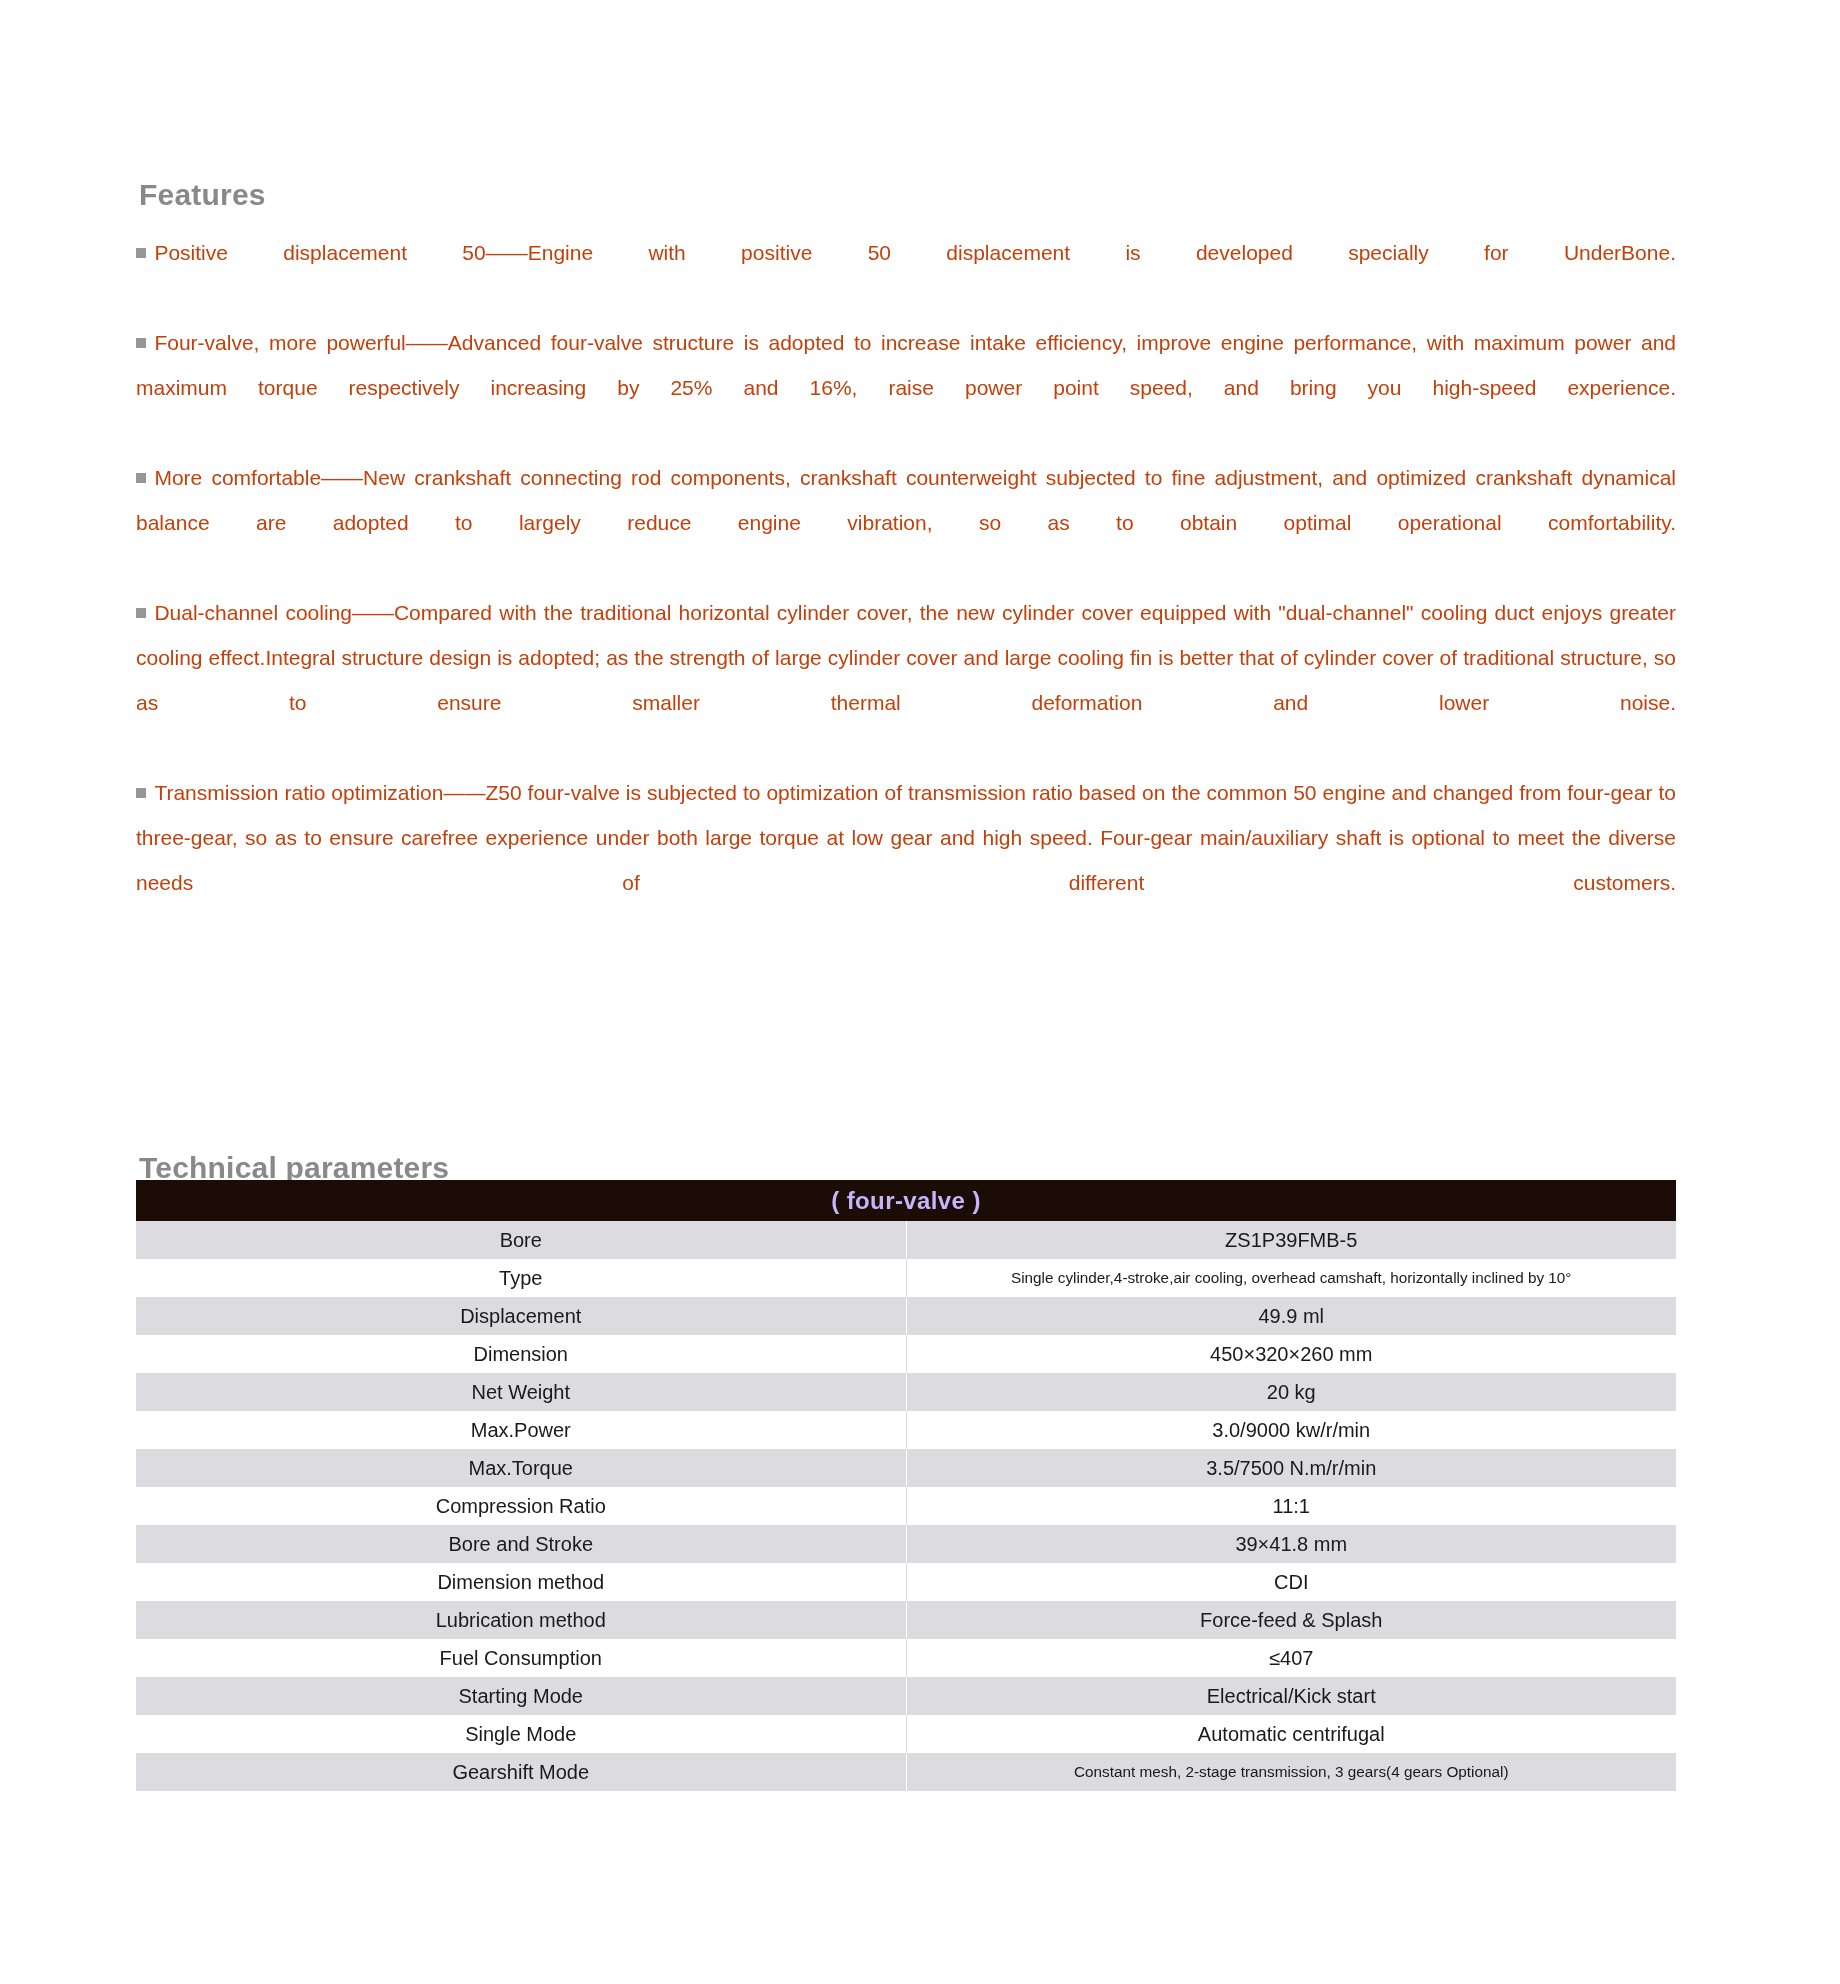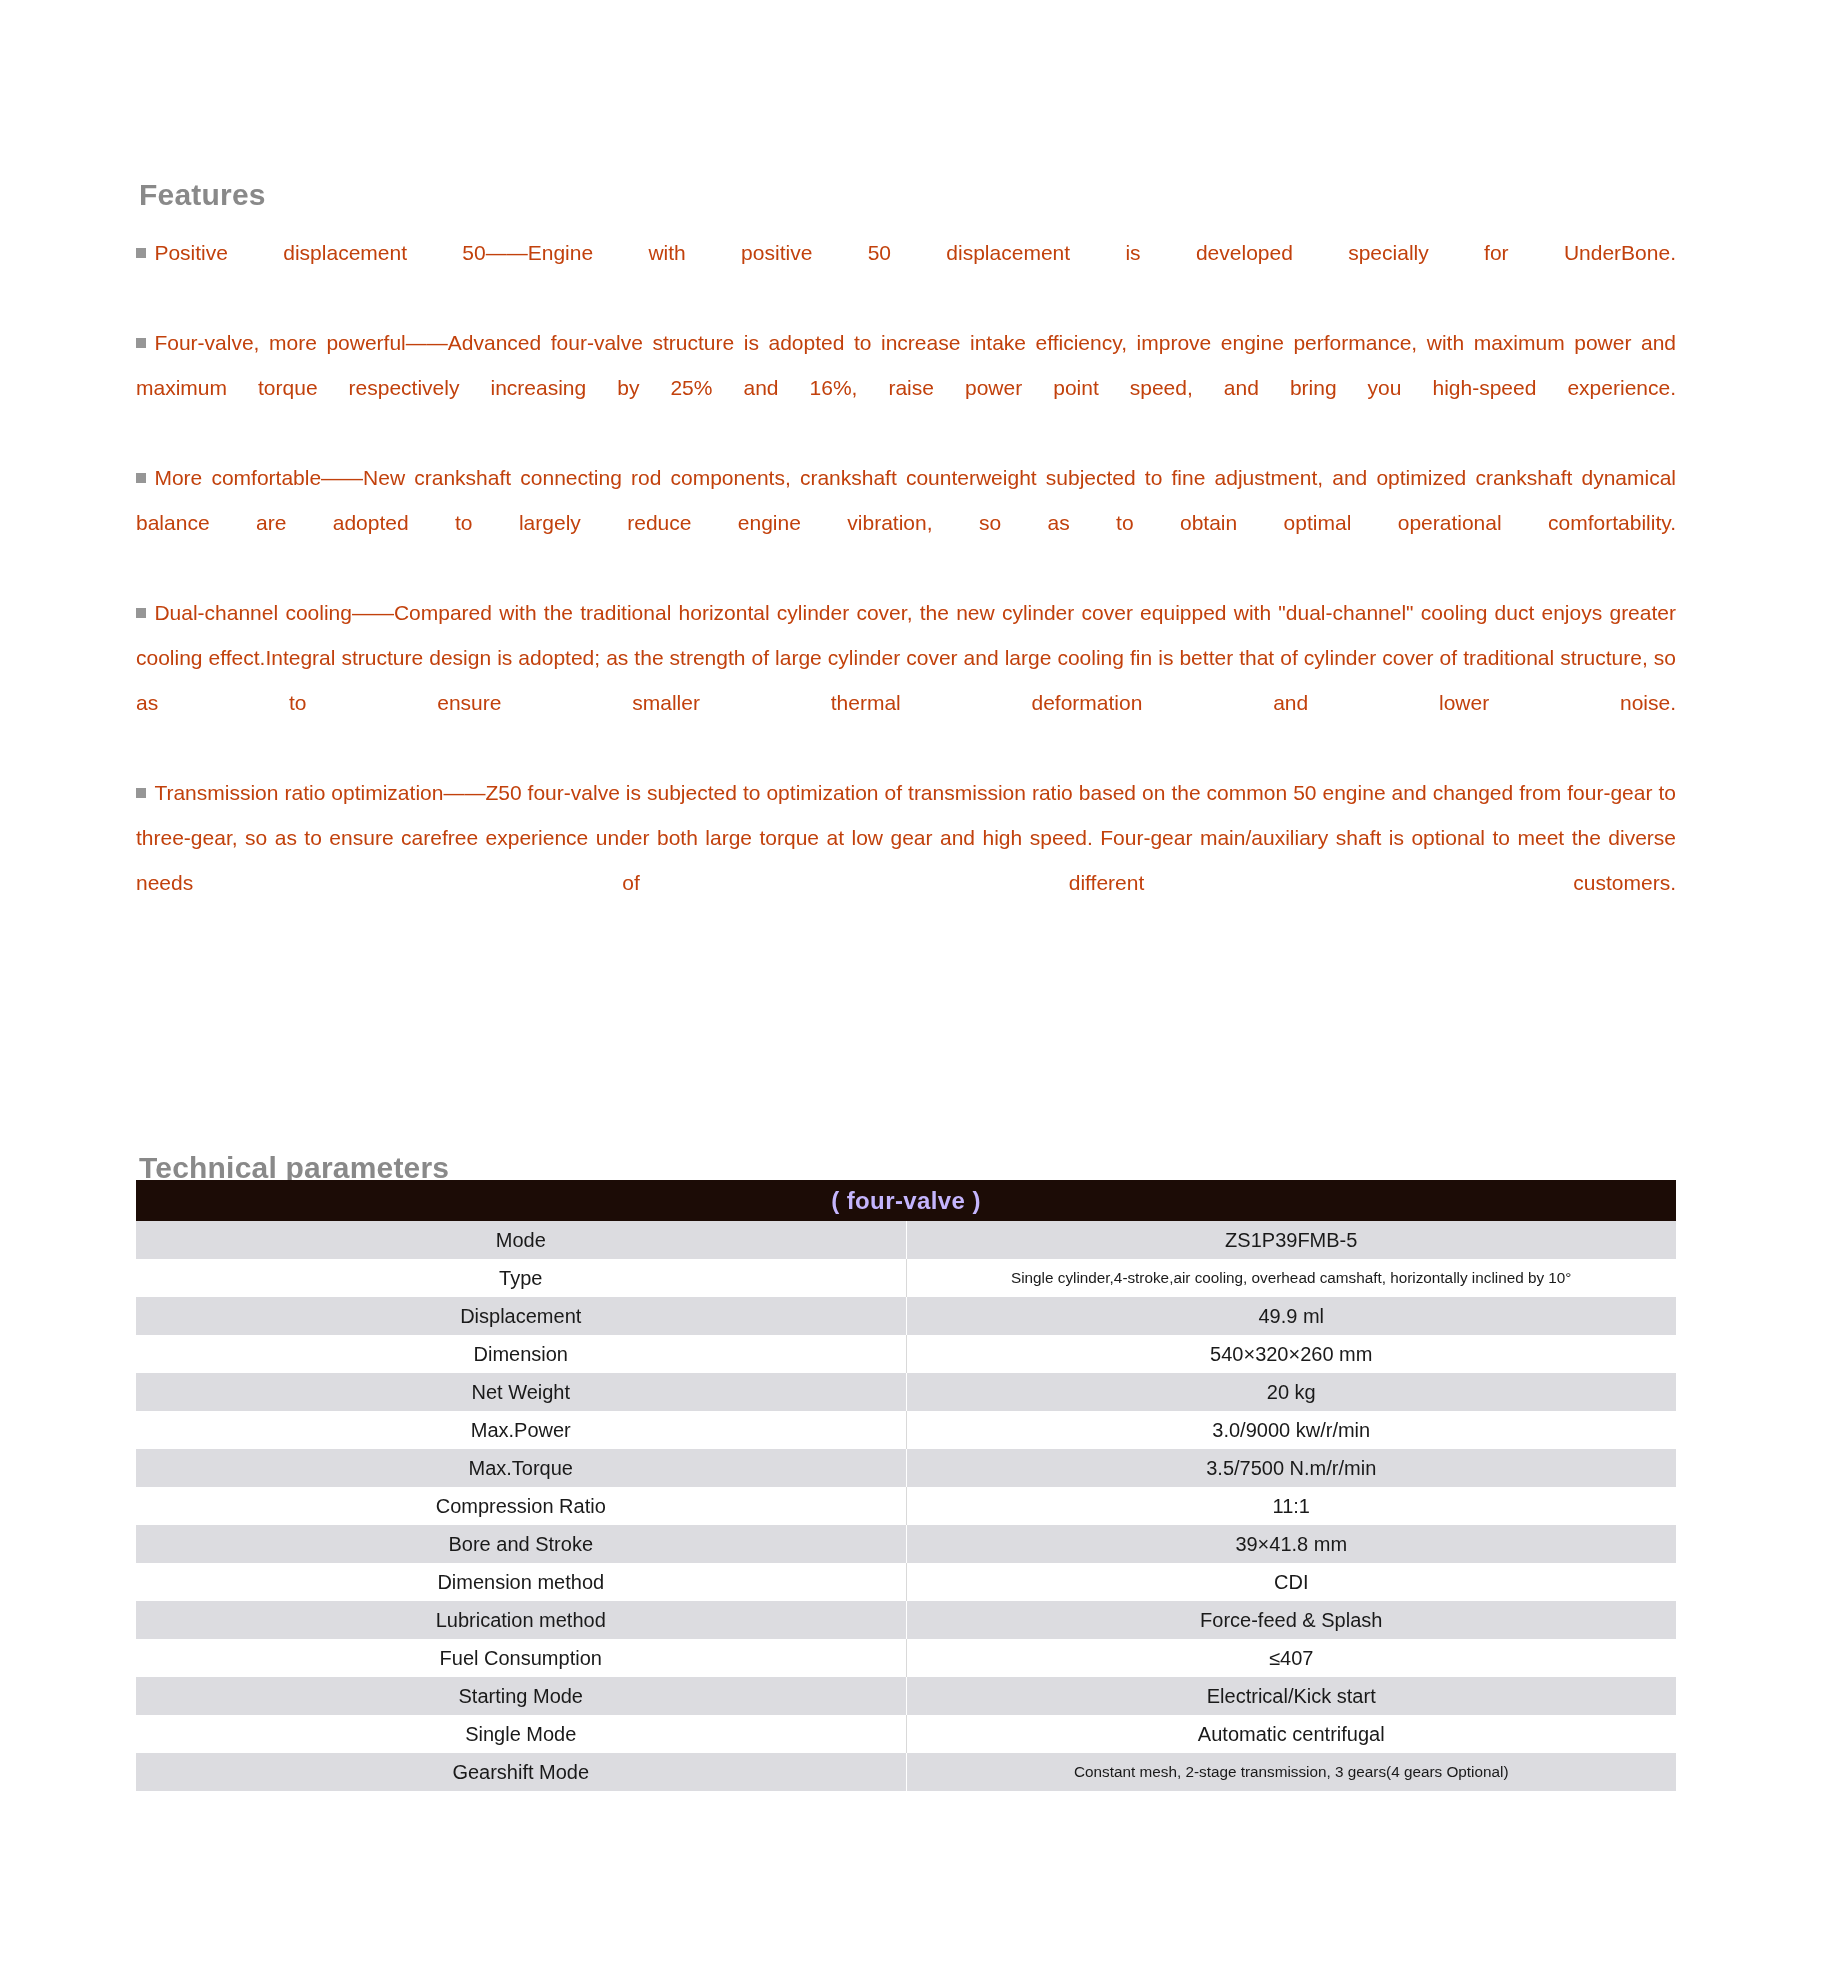--- a/index.html
+++ b/index.html
@@ -130,34 +130,34 @@
     </div>
 
   <h2 class="section-heading" id="tech-heading">Technical parameters</h2>
 
   <table class="spec-table">
     <tbody>
       <tr>
         <td class="spec-header-cell" colspan="2">( four-valve )</td>
       </tr>
     <tr class="shaded">
-          <td class="row-label">Mode</td>
+          <td class="row-label">Bore</td>
           <td class="row-value">ZS1P39FMB-5</td>
         </tr>
         <tr class="plain">
           <td class="row-label">Type</td>
           <td class="row-value small">Single cylinder,4-stroke,air cooling, overhead camshaft, horizontally inclined by 10°</td>
         </tr>
         <tr class="shaded">
           <td class="row-label">Displacement</td>
           <td class="row-value">49.9 ml</td>
         </tr>
         <tr class="plain">
           <td class="row-label">Dimension</td>
-          <td class="row-value">540×320×260 mm</td>
+          <td class="row-value">450×320×260 mm</td>
         </tr>
         <tr class="shaded">
           <td class="row-label">Net Weight</td>
           <td class="row-value">20 kg</td>
         </tr>
         <tr class="plain">
           <td class="row-label">Max.Power</td>
           <td class="row-value">3.0/9000 kw/r/min</td>
         </tr>
         <tr class="shaded">

